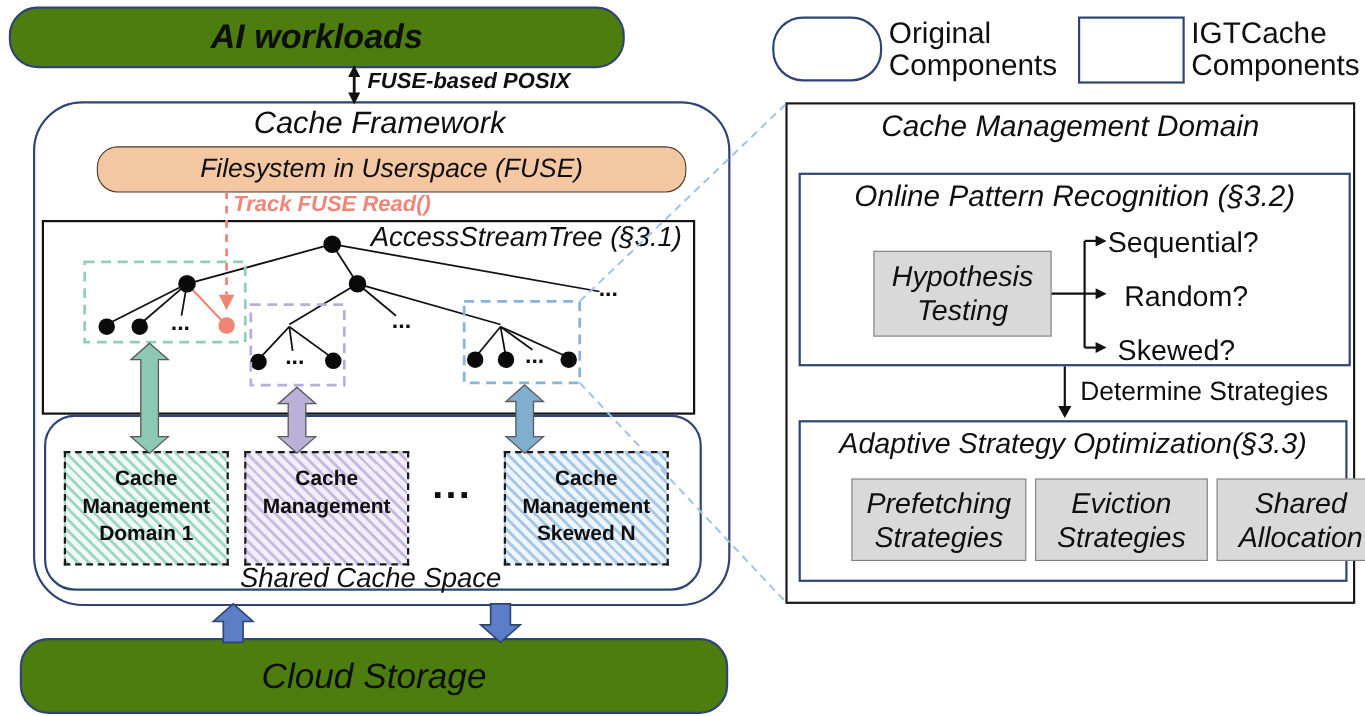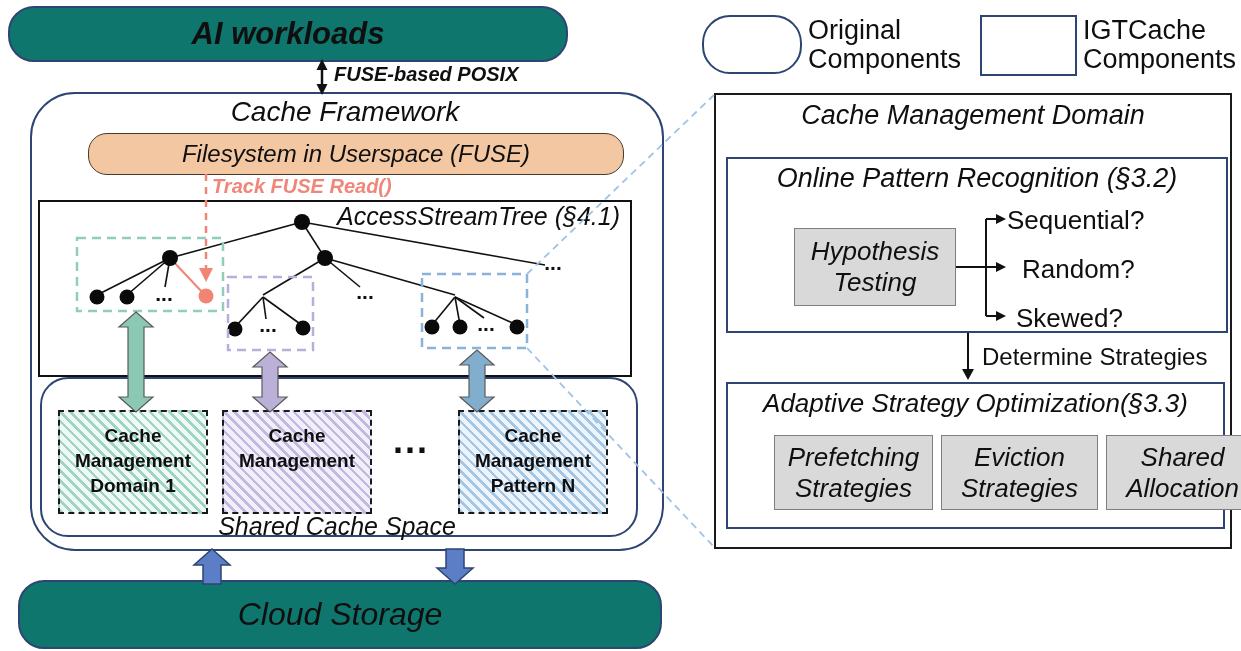--- a/index.html
+++ b/index.html
@@ -3,21 +3,21 @@
 <meta charset="utf-8">
 <style>
   html,body{margin:0;padding:0;background:#fff;}
   #page{position:relative;width:1241px;height:651px;background:#fff;overflow:hidden;
         font-family:"Liberation Sans",sans-serif;color:#0f0f0f;}
   .abs{position:absolute;}
   .ctr{display:flex;align-items:center;justify-content:center;text-align:center;}
   .it{font-style:italic;}
   .bd{font-weight:bold;}
   
-  .pillbox{border:2.5px solid #2E4573;border-radius:26px;background:#0f766e;}
+  .pillbox{border:2.5px solid #2E4573;border-radius:26px;background:#4d7c0f;}
   #ai-box{left:8px;top:6px;width:556px;height:52px;font-size:31px;}
   #fuse-posix{left:334px;top:63px;font-size:20px;}
   #framework-box{left:30px;top:92px;width:630px;height:455px;border:2.5px solid #2E4573;border-radius:45px;background:#fff;}
   #framework-title{left:30px;top:96px;width:630px;font-size:28px;text-align:center;}
   #fuse-box{left:88px;top:133px;width:534px;height:40px;background:#F4C7A3;border:1.5px solid #4a3a2a;border-radius:19px;font-size:24px;}
   #track-label{left:212px;top:175px;font-size:20px;color:#F0867A;}
   #tree-box{left:38px;top:200px;width:590px;height:173px;background:#fff;border:2px solid #111;}
   #tree-title{left:330px;top:202px;width:290px;font-size:25px;text-align:right;}
   .tree-ell{width:30px;font-size:21px;font-weight:bold;text-align:center;line-height:21px;}
   #ell-left{left:149px;top:283px;}
@@ -71,21 +71,21 @@
   <div id="fuse-posix" class="abs it bd">FUSE-based POSIX</div>
 
   <div id="framework-box" class="abs"></div>
   <div id="framework-title" class="abs it">Cache Framework</div>
 
   <div id="track-label" class="abs it bd">Track FUSE Read()</div>
 
   <div id="fuse-box" class="abs ctr it">Filesystem in Userspace (FUSE)</div>
 
   <div id="tree-box" class="abs"></div>
-  <div id="tree-title" class="abs it">AccessStreamTree (§4.1)</div>
+  <div id="tree-title" class="abs it">AccessStreamTree (§3.1)</div>
 
   <div id="ell-left" class="abs tree-ell">...</div>
   <div id="ell-mid" class="abs tree-ell">...</div>
   <div id="ell-purple" class="abs tree-ell">...</div>
   <div id="ell-blue" class="abs tree-ell">...</div>
   <div id="ell-right" class="abs tree-ell">...</div>
 
   <div id="shared-box" class="abs"></div>
 
   <div id="domain-1" class="abs domain">
@@ -93,21 +93,21 @@
     <span>Management</span>
     <span>Domain 1</span>
   </div>
   <div id="domain-2" class="abs domain">
     <span>Cache</span>
     <span>Management</span>
   </div>
   <div id="domain-n" class="abs domain">
     <span>Cache</span>
     <span>Management</span>
-    <span>Pattern N</span>
+    <span>Skewed N</span>
   </div>
   <div id="domain-ell" class="abs">...</div>
 
   <div id="shared-label" class="abs it">Shared Cache Space</div>
 
   <div id="cloud-box" class="abs ctr pillbox it">Cloud Storage</div>
 
   <div id="legend-pill" class="abs"></div>
   <div id="legend-orig" class="abs legend-txt">Original Components</div>
   <div id="legend-rect" class="abs"></div>

